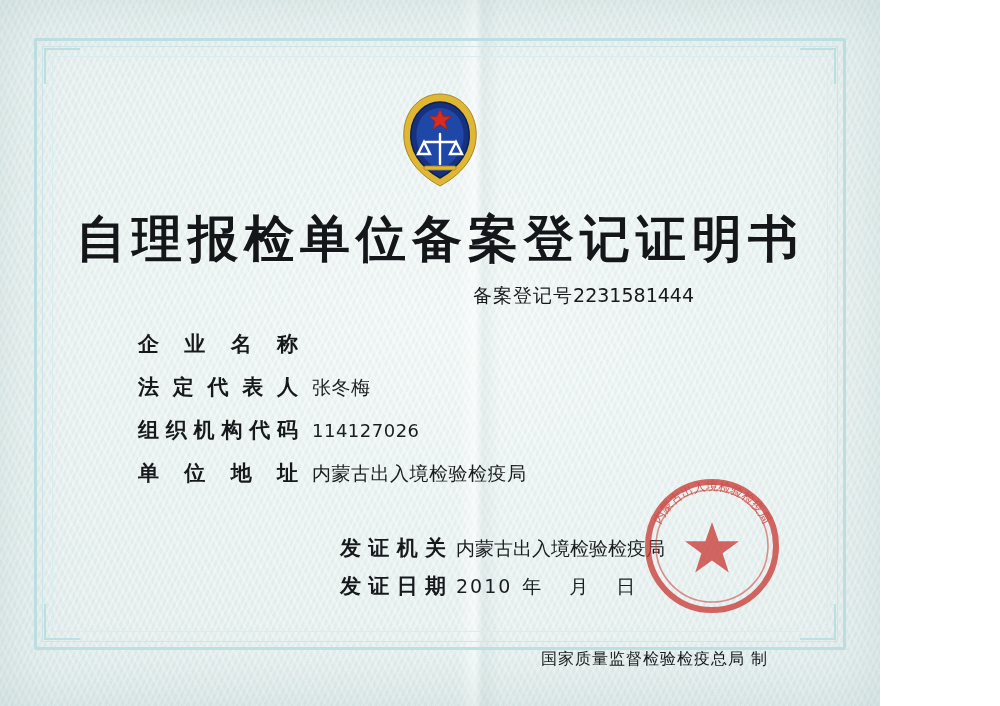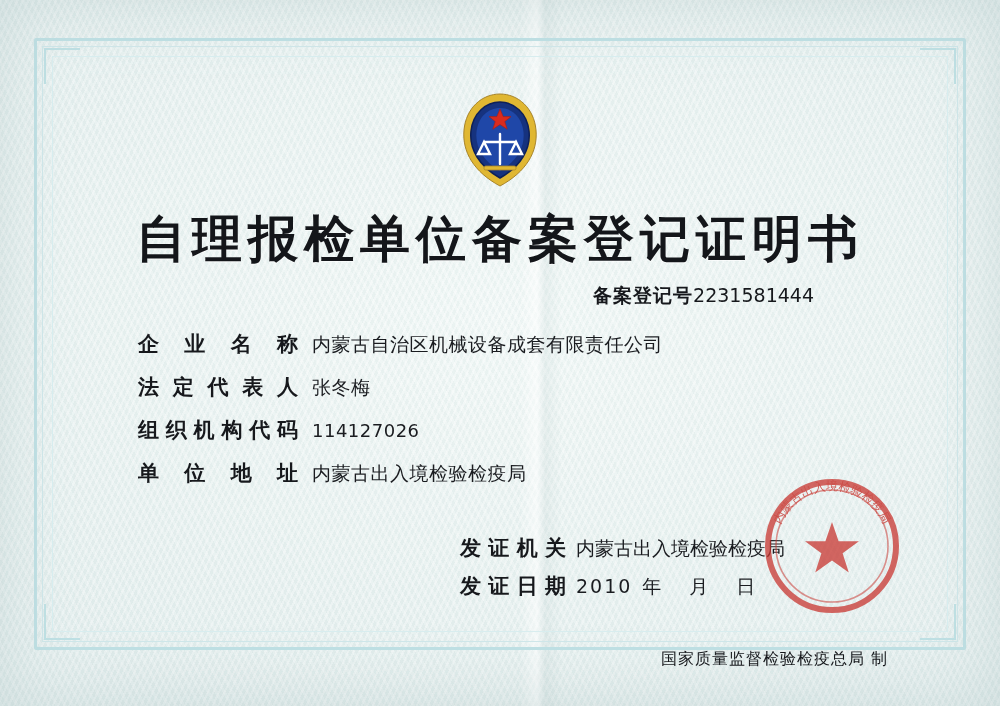--- a/index.html
+++ b/index.html
@@ -9,21 +9,21 @@
   }
   body {
     width: 1000px;
     height: 706px;
     font-family: "DejaVu Sans", "Liberation Sans", sans-serif;
     overflow: hidden;
   }
 
   #certificate {
     position: relative;
-    width: 1000px;
+    width: 880px;
     height: 706px;
     background:
       radial-gradient(ellipse 70% 60% at 50% 45%, #f3f8f7 0%, #eaf2f1 55%, #e2ecec 100%);
     overflow: hidden;
   }
 
   
   #paper-texture {
     position: absolute;
     inset: 0;
@@ -106,21 +106,21 @@
   
   #reg-line {
     position: absolute;
     top: 283px;
     right: 186px;
     font-size: 19px;
     color: #16181c;
     letter-spacing: 1px;
     white-space: nowrap;
   }
-  #reg-line .reg-label { font-weight: 700; }
+  #reg-line .reg-label { font-weight: 400; }
   #reg-line .reg-value {
     font-family: "DejaVu Sans", "Liberation Sans", sans-serif;
     font-size: 19px;
     letter-spacing: 0px;
   }
 
   
   #fields {
     position: absolute;
     left: 138px;
@@ -261,21 +261,20 @@
 
   <div id="fields">
 
     <div class="field-row">
       <div class="field-label" style="display: flex; justify-content: space-between;">
           <span>企</span>
           <span>业</span>
           <span>名</span>
           <span>称</span>
         </div>
-      <div class="field-value">内蒙古自治区机械设备成套有限责任公司</div>
     </div>
 
     <div class="field-row">
       <div class="field-label" style="display: flex; justify-content: space-between;">
           <span>法</span>
           <span>定</span>
           <span>代</span>
           <span>表</span>
           <span>人</span>
         </div>

